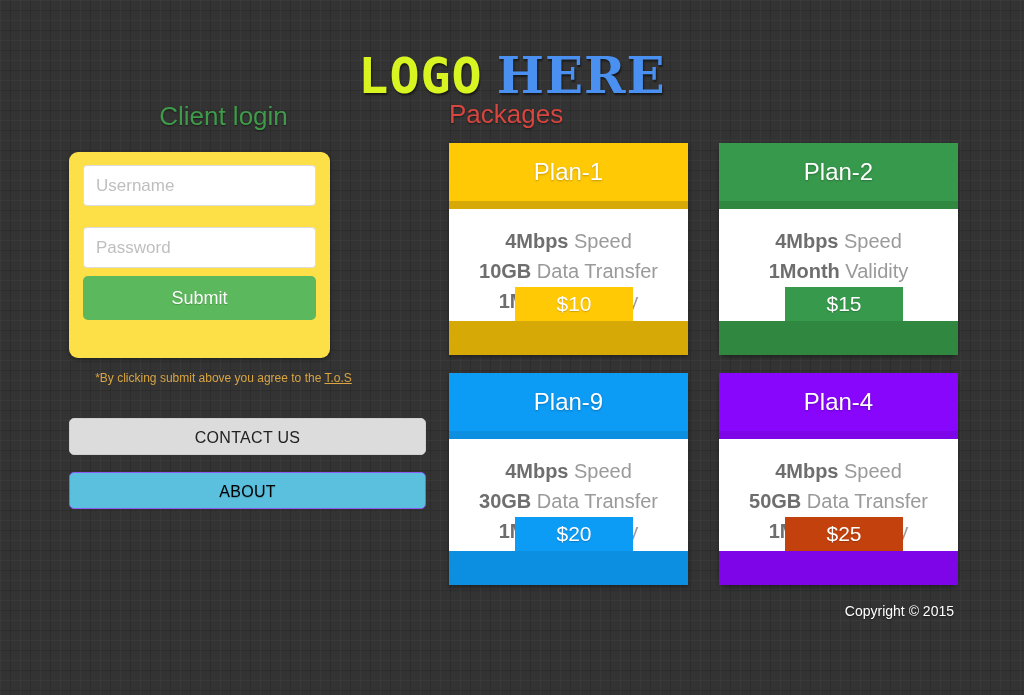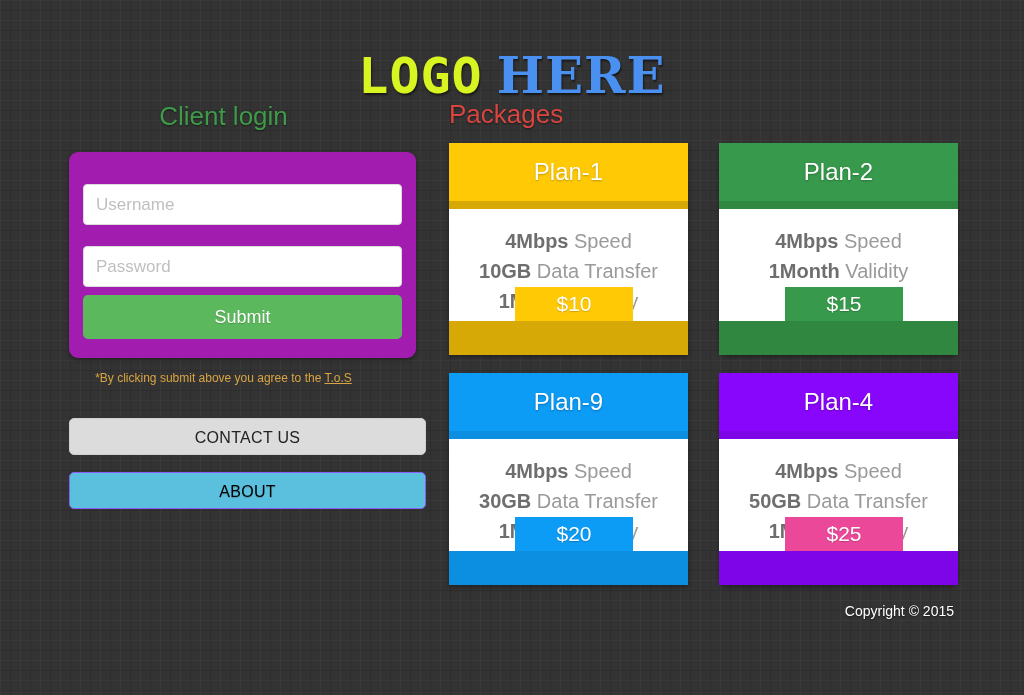--- a/index.html
+++ b/index.html
@@ -79,27 +79,27 @@
     left: 449px;
     width: 508px;
     color: #d9453f;
   }
 
   
   .login-card {
     position: absolute;
     top: 152px;
     left: 69px;
-    width: 347px;
+    width: 261px;
     height: 206px;
-    background: #a21caf;
+    background: #fde047;
     border-radius: 9px;
     box-shadow: 0 2px 4px rgba(0,0,0,0.35);
     box-sizing: border-box;
-    padding: 32px 14px;
+    padding: 13px 14px;
   }
   .login-input {
     display: block;
     width: 100%;
     height: 41px;
     box-sizing: border-box;
     background: #ffffff;
     border: 1px solid #dcdcdc;
     border-radius: 4px;
     padding: 0 12px;
@@ -300,20 +300,20 @@
     <div class="plan-foot" style="background: rgb(12, 142, 225);"></div>
   </div>
 
   <div class="plan plan-r2 plan-c2">
     <div class="plan-head" style="background: rgb(136, 6, 252);">Plan-4</div>
     <div class="plan-headbar" style="background: rgb(125, 5, 232);"></div>
     <div class="plan-body">
       <div class="feature"><b>4Mbps</b><span> Speed</span></div>
       <div class="feature"><b>50GB</b><span> Data Transfer</span></div>
       <div class="feature"><b>1Month</b><span> Validity</span></div>
-      <div class="price" style="background: #ec4899;">$25</div>
+      <div class="price" style="background: #c2410c;">$25</div>
     </div>
     <div class="plan-foot" style="background: rgb(125, 5, 232);"></div>
   </div>
 
   <div class="copyright">Copyright © 2015</div>
 
 </div>
 
 </body></html>

